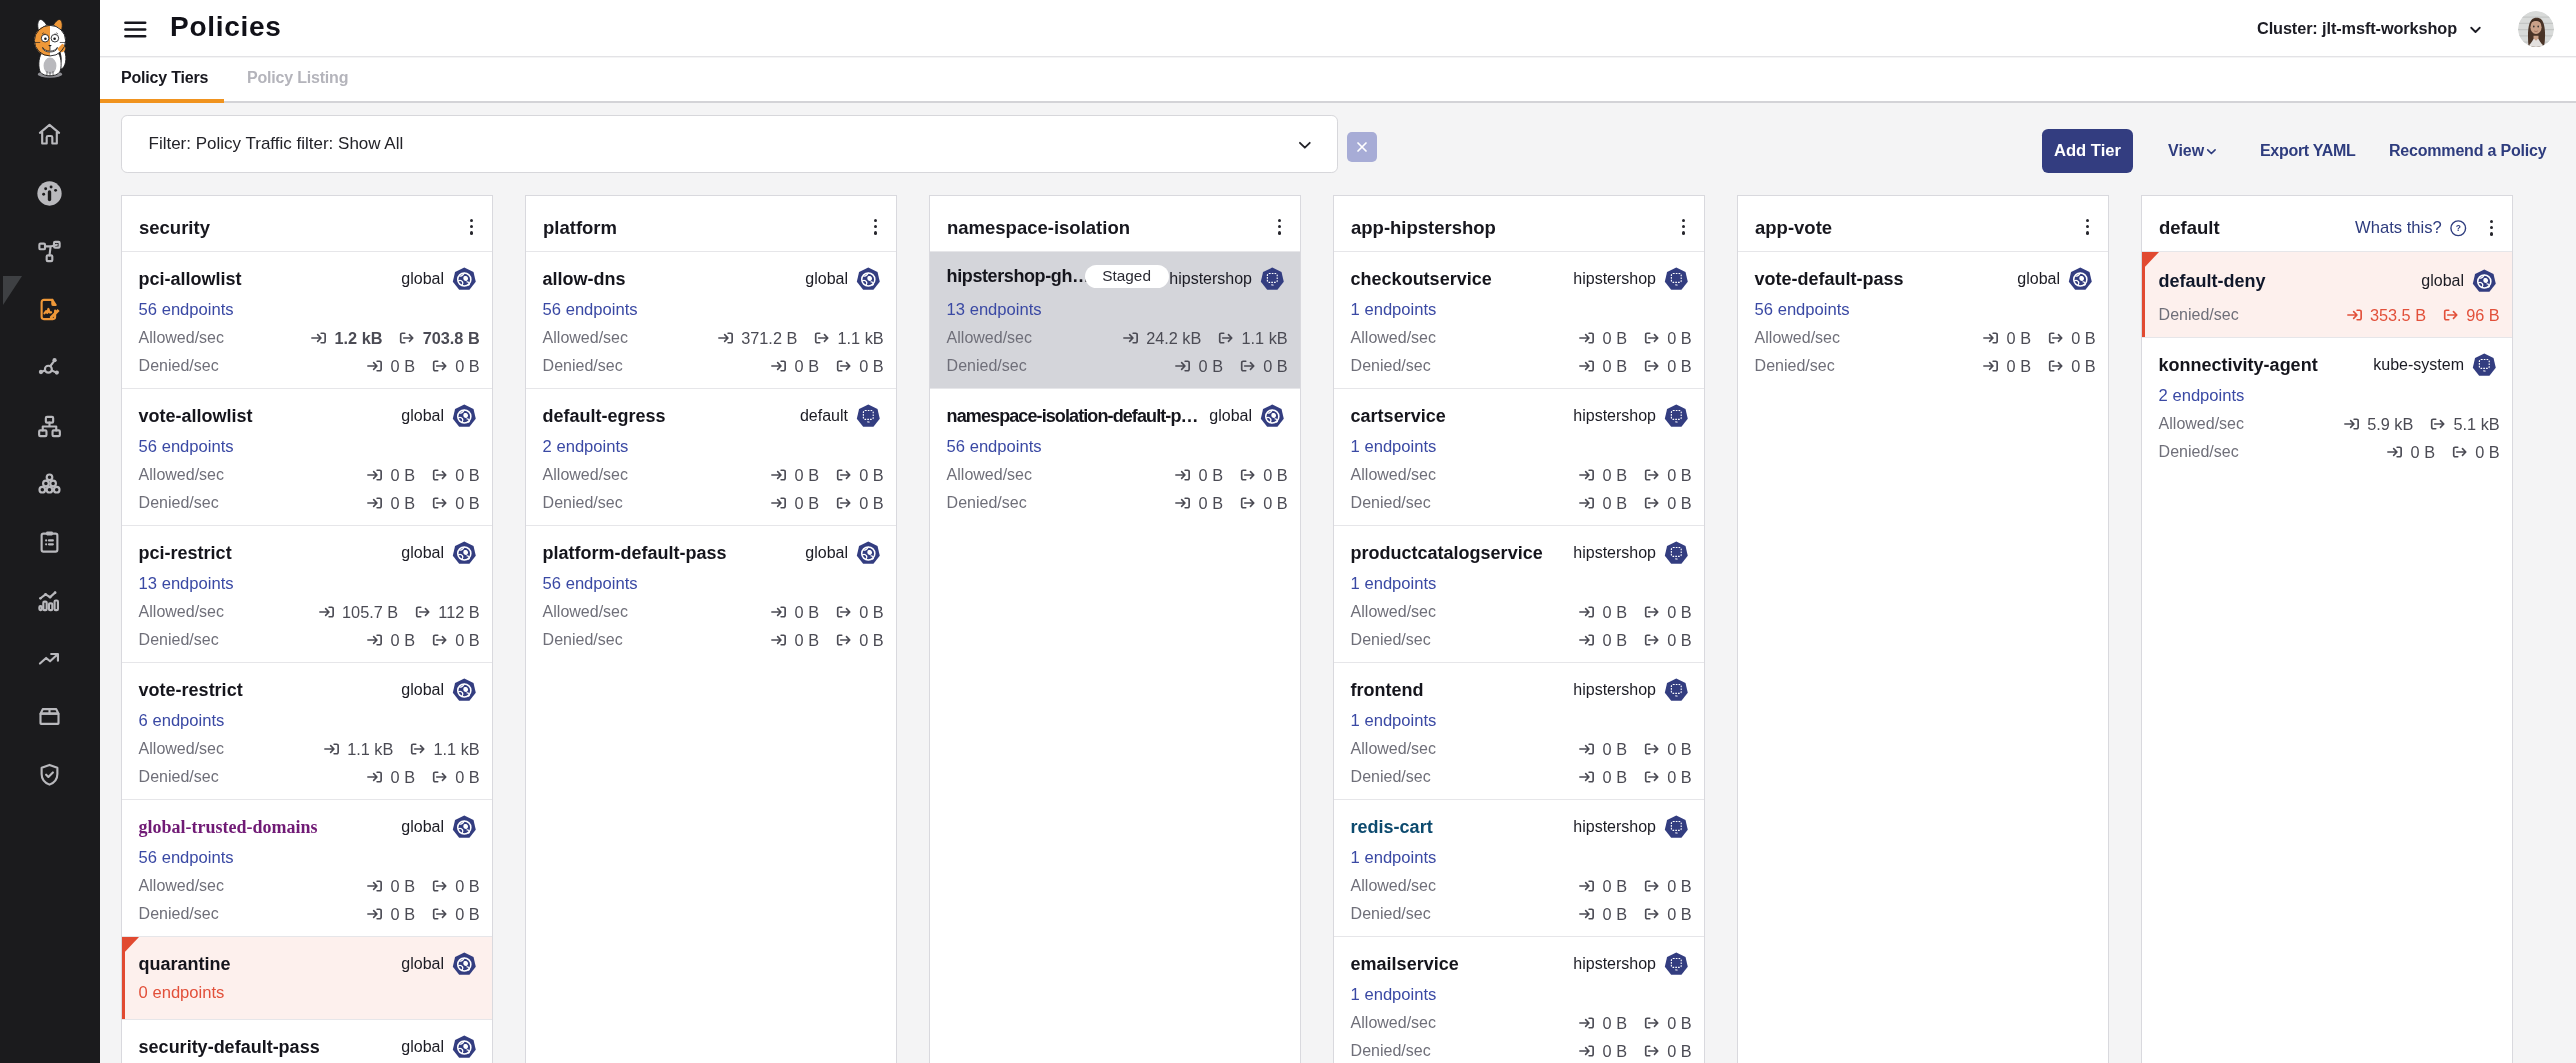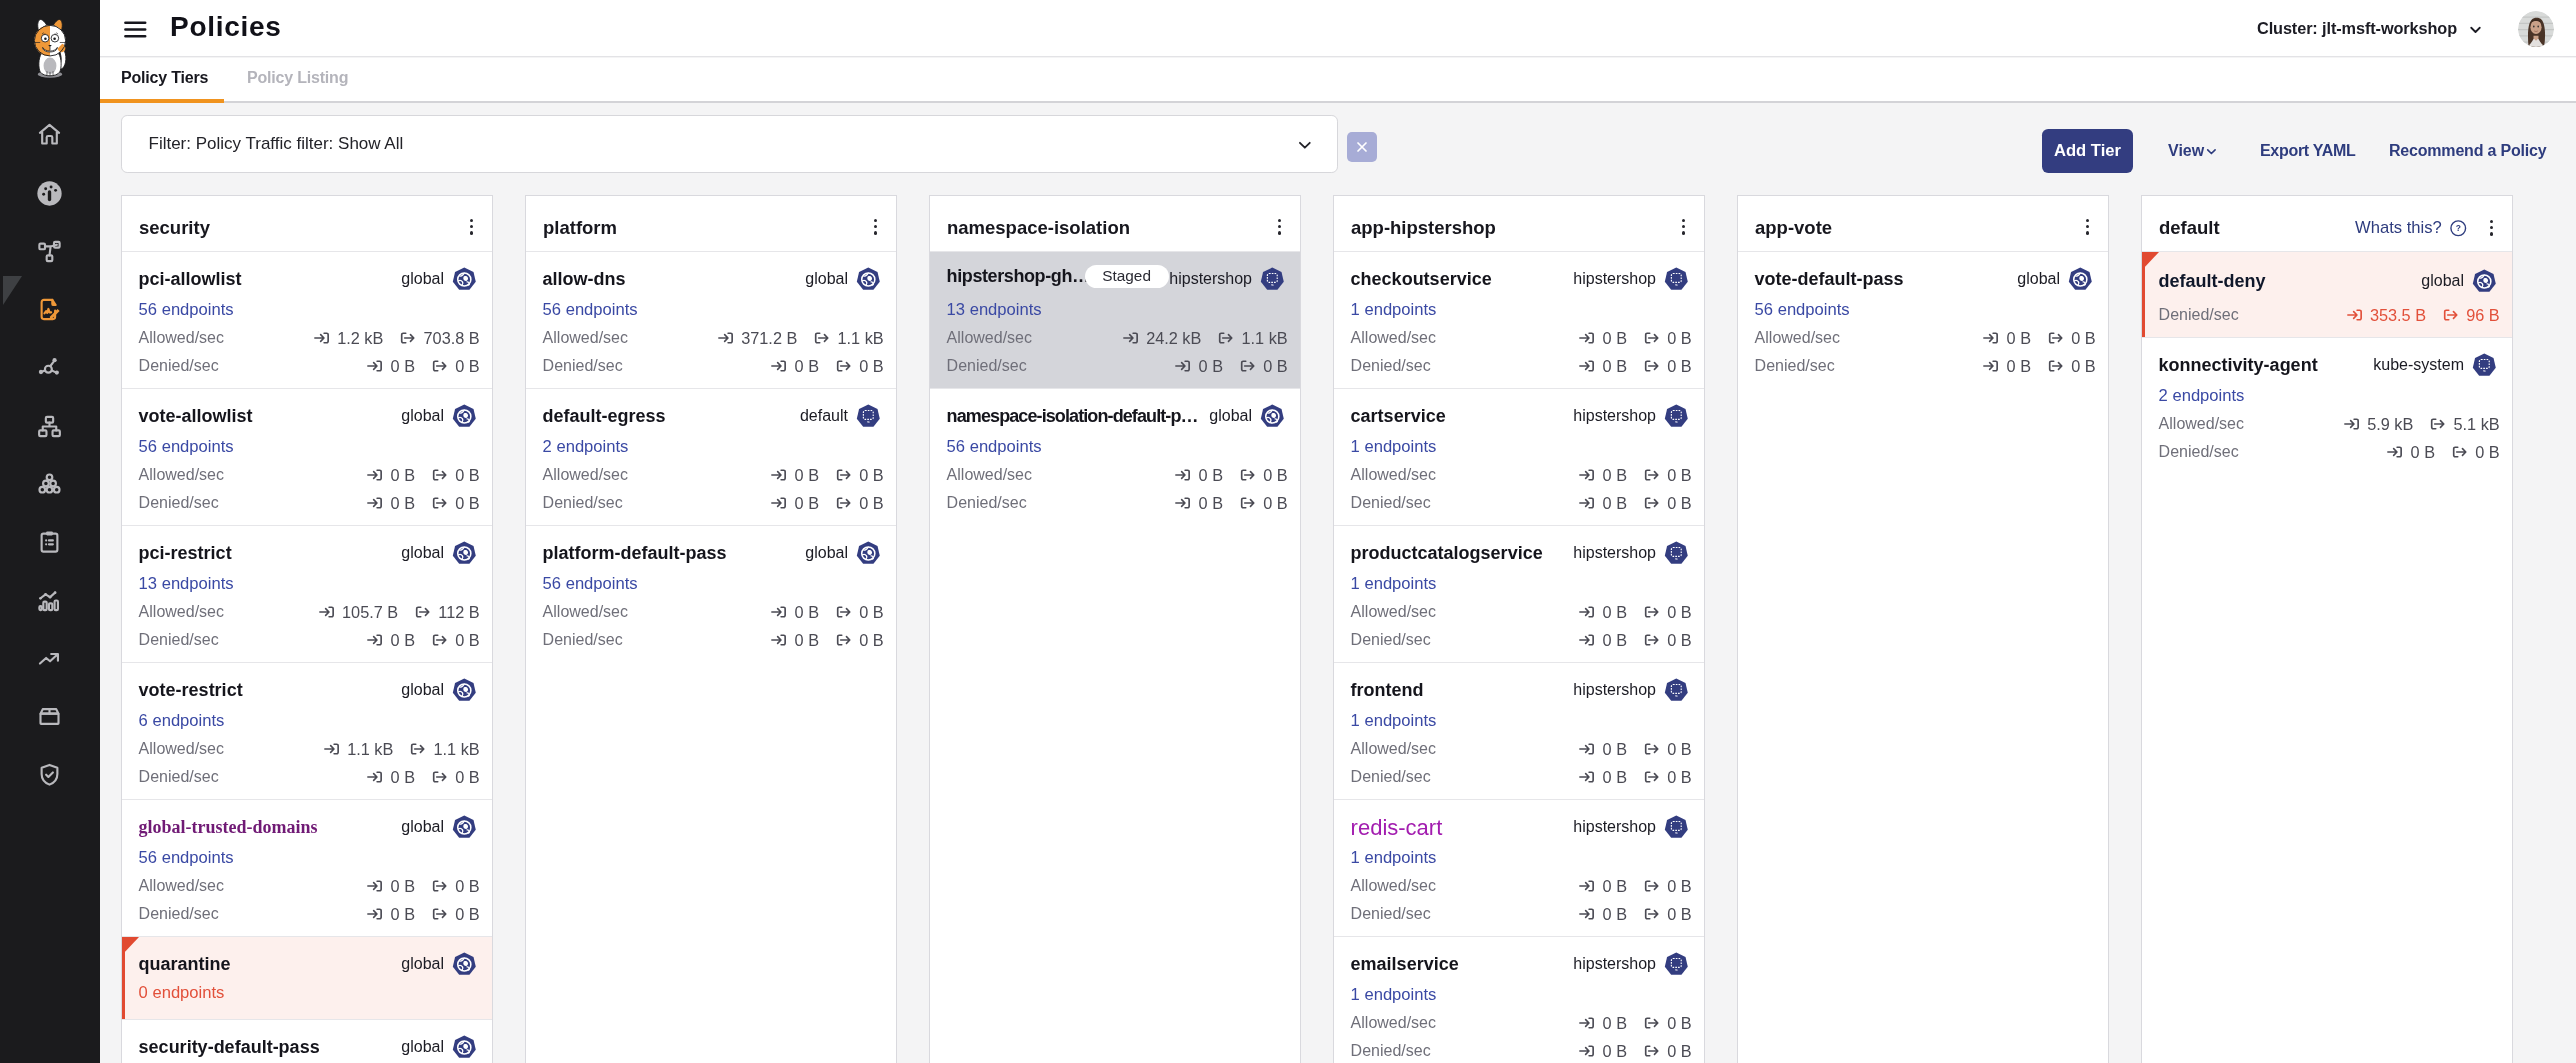--- a/index.html
+++ b/index.html
@@ -92,21 +92,21 @@
             <circle cx="12" cy="12.2" r="6.4" stroke="#fff" stroke-width="1.5"></circle>
             <path d="M7.2 8.6 C8.4 9.4 10.2 8.6 11 7.2 C11.5 6.4 11.8 6 12.3 5.9" stroke="#fff" stroke-width="1.3" fill="none"></path>
             <path d="M6 13.5 C7.6 12.8 9.4 13.2 10.2 14.4 C10.9 15.4 10.6 16.8 9.8 17.8" stroke="#fff" stroke-width="1.3" fill="none"></path>
             <path d="M11.6 9.2 C12.8 8.4 14.6 8.8 15.3 10 C16 11.2 15.6 12.8 14.4 13.4 C13.2 14 11.8 13.4 11.3 12.2 C10.9 11.2 11 9.8 11.6 9.2 Z" fill="#fff"></path>
             <path d="M14.2 14.6 C15.4 14.4 16.6 15 16.9 16 C17.1 16.8 16.6 17.6 15.8 17.9" stroke="#fff" stroke-width="1.2" fill="none"></path>
           </svg>
         </div>
   <div style="position:absolute;left:16.6px;top:48px;font-size:16.6px;color:#3a49a4;">56 endpoints</div>
   <div style="position:absolute;left:16.6px;right:12.3px;top:75px;height:22px;display:flex;align-items:center;">
           <span style="font-size:16px;color:#6f6f79;">Allowed/sec</span>
-          <span style="display:flex;margin-left:auto;">
+          <span style="display:flex;margin-left:auto;font-weight:bold;">
             <svg width="18" height="18" viewBox="0 0 24 24" fill="none" style="">
               <path d="M2.5 12 H13.8 M10.2 7.6 L14.6 12 L10.2 16.4" stroke="#4b4b54" stroke-width="2.2" stroke-linecap="round" stroke-linejoin="round"></path>
               <path d="M14.8 5.7 H18.3 A1.9 1.9 0 0 1 20.2 7.6 V16.4 A1.9 1.9 0 0 1 18.3 18.3 H14.8" stroke="#4b4b54" stroke-width="2.2" stroke-linecap="round" fill="none"></path>
             </svg>
             <span style="font-size:16.3px;color:#4b4b54;margin-left:6.2px;">1.2 kB</span>
             <span style="width:16px;"></span>
             <svg width="18" height="18" viewBox="0 0 24 24" fill="none" style="">
               <path d="M9 5.7 H5.5 A1.9 1.9 0 0 0 3.6 7.6 V16.4 A1.9 1.9 0 0 0 5.5 18.3 H9" stroke="#4b4b54" stroke-width="2.2" stroke-linecap="round" fill="none"></path>
               <path d="M7.6 12 H18.9 M15.3 7.6 L19.7 12 L15.3 16.4" stroke="#4b4b54" stroke-width="2.2" stroke-linecap="round" stroke-linejoin="round"></path>
             </svg>
@@ -796,21 +796,21 @@
             <svg width="18" height="18" viewBox="0 0 24 24" fill="none" style="">
               <path d="M9 5.7 H5.5 A1.9 1.9 0 0 0 3.6 7.6 V16.4 A1.9 1.9 0 0 0 5.5 18.3 H9" stroke="#4b4b54" stroke-width="2.2" stroke-linecap="round" fill="none"></path>
               <path d="M7.6 12 H18.9 M15.3 7.6 L19.7 12 L15.3 16.4" stroke="#4b4b54" stroke-width="2.2" stroke-linecap="round" stroke-linejoin="round"></path>
             </svg>
             <span style="font-size:16.3px;color:#4b4b54;margin-left:6.2px;">0 B</span>
           </span>
         </div>
 </div>
       <div class="card" style="height:137px;">
   <div style="position:absolute;left:16.6px;top:14.8px;height:26px;display:flex;align-items:center;">
-    <span style="font-size:22px;font-weight:400;color:#a21caf;">redis-cart</span>
+    <span style="font-size:18px;font-weight:700;color:#0c4a6e;">redis-cart</span>
   </div>
   <div style="position:absolute;right:15.4px;top:14.8px;display:flex;align-items:center;gap:8px;">
           <span style="font-size:16px;font-weight:500;color:#1b1b23;">hipstershop</span>
           <svg width="24.6" height="24.6" viewBox="0 0 24 24" fill="none" style="">
             <polygon points="12,0.5 21.0,4.8 23.2,14.5 17.0,22.3 7.0,22.3 0.8,14.5 3.0,4.8" fill="#333d80"></polygon>
             <rect x="7.2" y="6.4" width="9.6" height="8.6" rx="1.6" stroke="#fff" stroke-width="1.1" stroke-dasharray="1.6 1.1" fill="none"></rect>
             <text x="12" y="18.6" font-family="Liberation Sans" font-size="2.6" fill="#fff" text-anchor="middle">ns</text>
           </svg>
         </div>
   <div style="position:absolute;left:16.6px;top:48px;font-size:16.6px;color:#3a49a4;">1 endpoints</div>

